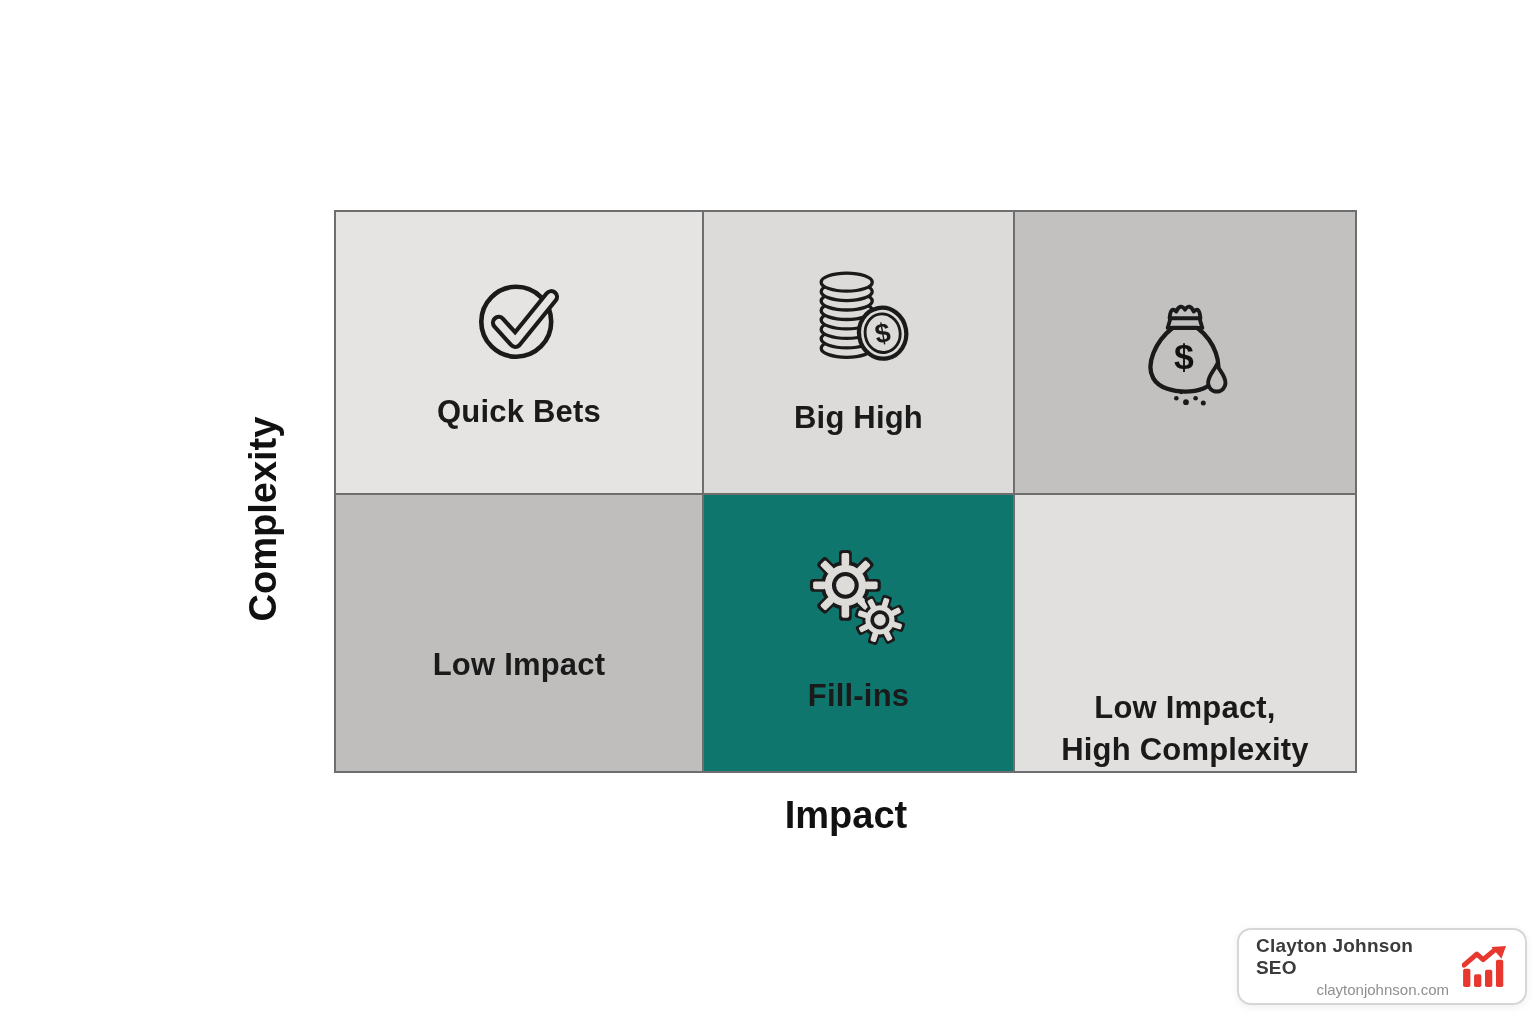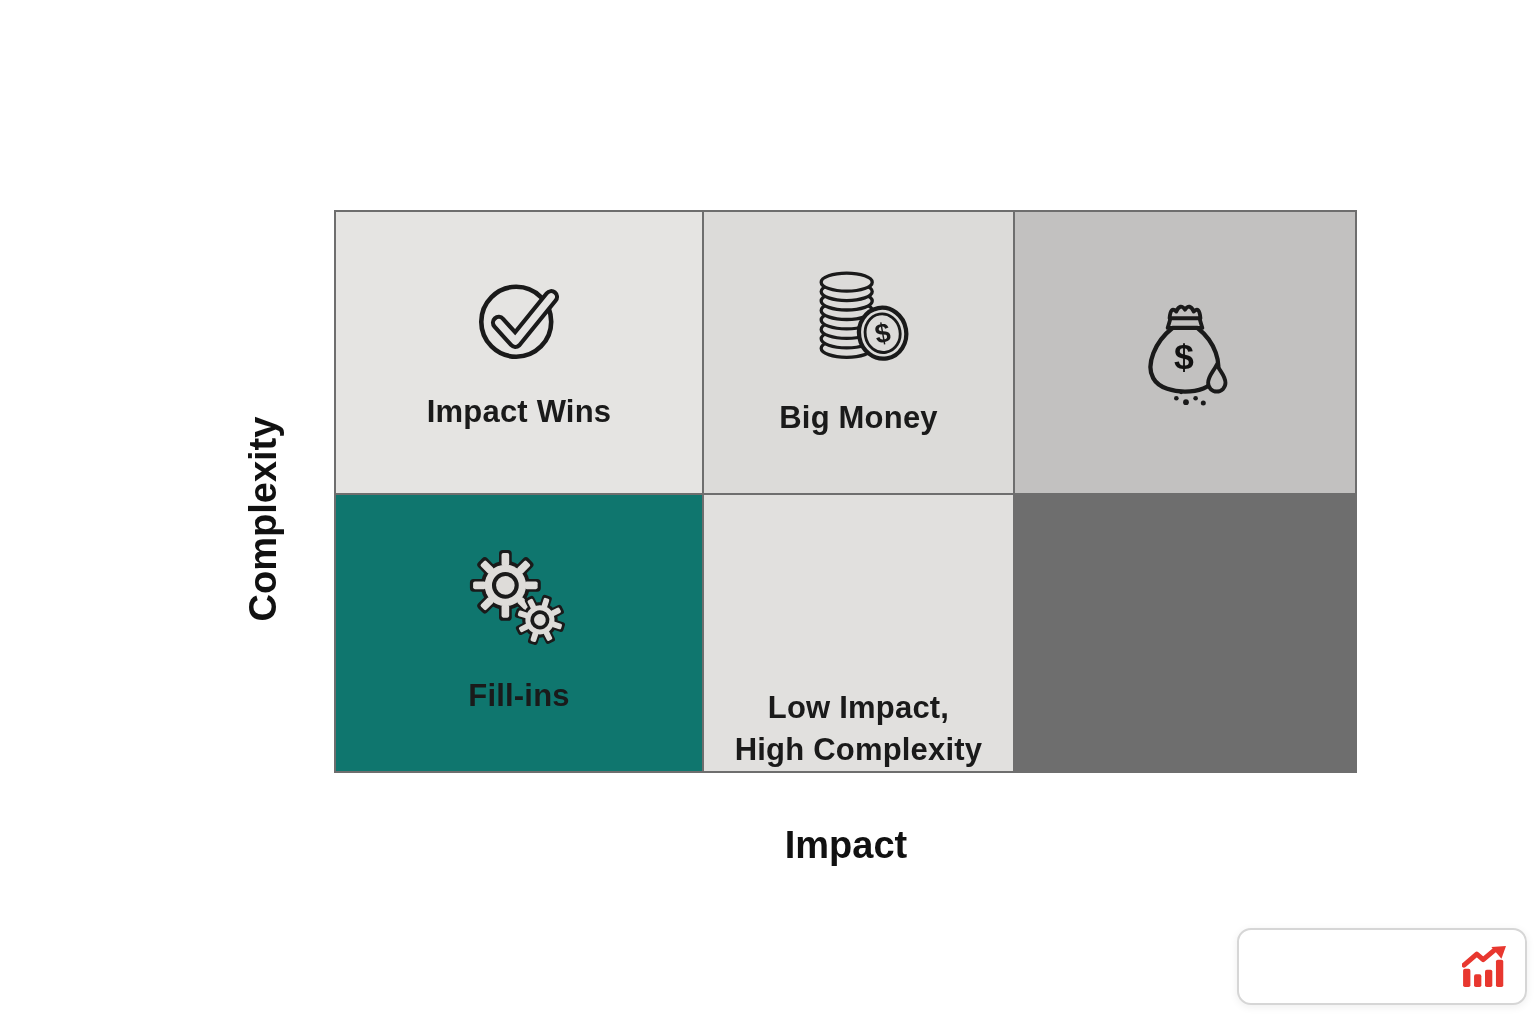--- a/index.html
+++ b/index.html
@@ -19,21 +19,21 @@
   .cell-label{
     font-size:31px;font-weight:600;color:#1a1a1a;text-align:center;
     white-space:pre-line;line-height:1.35;letter-spacing:.2px;
   }
   .cell--pad64{padding-top:64px;}
   .cell--pad102{padding-top:102px;}
   .axis-label{
     position:absolute;font-size:38px;font-weight:600;color:#111;white-space:nowrap;
   }
   .y-label{left:263px;top:519px;transform:translate(-50%,-50%) rotate(-90deg);}
-  .x-label{left:846px;top:845px;transform:translate(-50%,-50%);text-align:right;}
+  .x-label{left:846px;top:815px;transform:translate(-50%,-50%);text-align:right;}
   .badge{
     position:absolute;left:1237px;top:928px;width:290px;height:77px;box-sizing:border-box;
     background:#ffffff;border:2px solid #d6d6d6;border-radius:14px;
     box-shadow:0 2px 8px rgba(0,0,0,.07);
     display:flex;align-items:center;justify-content:flex-end;gap:13px;padding:0 17px;
   }
   .badge-text{display:flex;flex-direction:column;align-items:flex-end;gap:2px;}
   .badge-title{font-size:19px;font-weight:700;color:#3b3b3b;letter-spacing:.2px;}
   .badge-url{font-size:15px;color:#8f8f8f;}
   .icon{line-height:0;}
@@ -48,21 +48,21 @@
   <div class="grid">
 
     <div class="cell" style="background: rgb(229, 228, 226);">
       <span class="icon">
         <svg width="92" height="92" viewBox="0 0 100 100">
           <circle cx="47" cy="53" r="38" fill="none" stroke="#1a1a1a" stroke-width="5"></circle>
           <path d="M28 54 L46 74 L85 26" fill="none" stroke="#1a1a1a" stroke-width="17" stroke-linecap="round" stroke-linejoin="round"></path>
           <path d="M28 54 L46 74 L85 26" fill="none" stroke="#e5e4e2" stroke-width="8" stroke-linecap="round" stroke-linejoin="round"></path>
         </svg>
       </span>
-      <div class="cell-label">Impact Wins</div>
+      <div class="cell-label">Quick Bets</div>
     </div>
 
     <div class="cell" style="background: rgb(220, 219, 217);">
       <span class="icon">
         <svg width="104" height="104" viewBox="0 0 110 110">
           <g fill="#dcdbd9" stroke="#1a1a1a" stroke-width="3.5">
             <ellipse cx="42" cy="86" rx="27" ry="9.5"></ellipse>
             <ellipse cx="42" cy="76" rx="27" ry="9.5"></ellipse>
             <ellipse cx="42" cy="66" rx="27" ry="9.5"></ellipse>
             <ellipse cx="42" cy="56" rx="27" ry="9.5"></ellipse>
@@ -71,21 +71,21 @@
             <ellipse cx="42" cy="26" rx="27" ry="9.5"></ellipse>
             <ellipse cx="42" cy="16" rx="27" ry="9.5"></ellipse>
           </g>
           <g transform="rotate(-10 80 70)">
             <ellipse cx="80" cy="70" rx="25" ry="27" fill="#dcdbd9" stroke="#1a1a1a" stroke-width="4.5"></ellipse>
             <ellipse cx="80" cy="70" rx="18.5" ry="20.5" fill="none" stroke="#1a1a1a" stroke-width="3"></ellipse>
             <text x="80" y="80" text-anchor="middle" font-size="29" font-weight="bold" font-family="Liberation Sans, sans-serif" fill="#1a1a1a">$</text>
           </g>
         </svg>
       </span>
-      <div class="cell-label">Big Money</div>
+      <div class="cell-label">Big High</div>
     </div>
 
     <div class="cell" style="background: rgb(194, 193, 192);">
       <span class="icon">
         <svg width="106" height="108" viewBox="0 0 110 112">
           <path d="M39 20 Q40 7 46 13 Q50 4 55 11 Q60 4 64 13 Q70 7 71 20 Z" fill="#c2c1c0" stroke="#1a1a1a" stroke-width="4" stroke-linejoin="round"></path>
           <path d="M40 20 H70 L73 30 H37 Z" fill="#c2c1c0" stroke="#1a1a1a" stroke-width="4" stroke-linejoin="round"></path>
           <path d="M42 30 C24 44 14 68 22 82 C28 93 44 96 55 96 C68 96 82 92 87 82 C94 67 86 44 68 30 Z" fill="#c2c1c0" stroke="#1a1a1a" stroke-width="4.5" stroke-linejoin="round"></path>
           <path d="M88 68 C92 76 97 80 97 87 C97 92 93 96 88 96 C83 96 79 92 79 87 C79 80 84 76 88 68 Z" fill="#c2c1c0" stroke="#1a1a1a" stroke-width="4" stroke-linejoin="round"></path>
           <text x="54" y="73" text-anchor="middle" font-size="37" font-weight="bold" font-family="Liberation Sans, sans-serif" fill="#111">$</text>
@@ -93,20 +93,23 @@
             <circle cx="46" cy="103" r="2.4"></circle>
             <circle cx="56" cy="107" r="3"></circle>
             <circle cx="66" cy="103" r="2.4"></circle>
             <circle cx="74" cy="108" r="2.6"></circle>
             <circle cx="51" cy="97" r="1.8"></circle>
           </g>
         </svg>
       </span>
     </div>
 
+    <div class="cell cell--pad64" style="background: rgb(191, 190, 189);">
+      <div class="cell-label">Low Impact</div>
+    </div>
 
     <div class="cell" style="background: #0f766e;">
       <span class="icon">
         <svg width="100" height="100" viewBox="0 0 110 110">
           <g transform="translate(40 40)">
             <g fill="#1a1a1a">
               <rect x="-7" y="-39" width="14" height="17" rx="4"></rect>
               <rect x="-7" y="-39" width="14" height="17" rx="4" transform="rotate(45)"></rect>
               <rect x="-7" y="-39" width="14" height="17" rx="4" transform="rotate(90)"></rect>
               <rect x="-7" y="-39" width="14" height="17" rx="4" transform="rotate(135)"></rect>
@@ -162,20 +165,24 @@
     <div class="cell cell--pad102" style="background: rgb(225, 224, 222); justify-content: flex-end;">
       <div class="cell-label">Low Impact,
 High Complexity</div>
     </div>
 
   </div>
 
   <div class="axis-label x-label">Impact</div>
 
   <div class="badge">
+    <div class="badge-text">
+      <div class="badge-title">Clayton Johnson SEO</div>
+      <div class="badge-url">claytonjohnson.com</div>
+    </div>
     <span class="icon">
       <svg width="46" height="42" viewBox="0 0 50 46">
         <g fill="#e8372f">
           <rect x="1" y="25" width="8" height="20" rx="2"></rect>
           <rect x="13" y="31" width="8" height="14" rx="2"></rect>
           <rect x="25" y="26" width="8" height="19" rx="2"></rect>
           <rect x="37" y="15" width="8" height="30" rx="2"></rect>
           <polygon points="32,1 48,0 43,14"></polygon>
         </g>
         <path d="M2 21 L16 9 L23 15 L36 4" fill="none" stroke="#e8372f" stroke-width="5.5" stroke-linecap="round" stroke-linejoin="round"></path>

